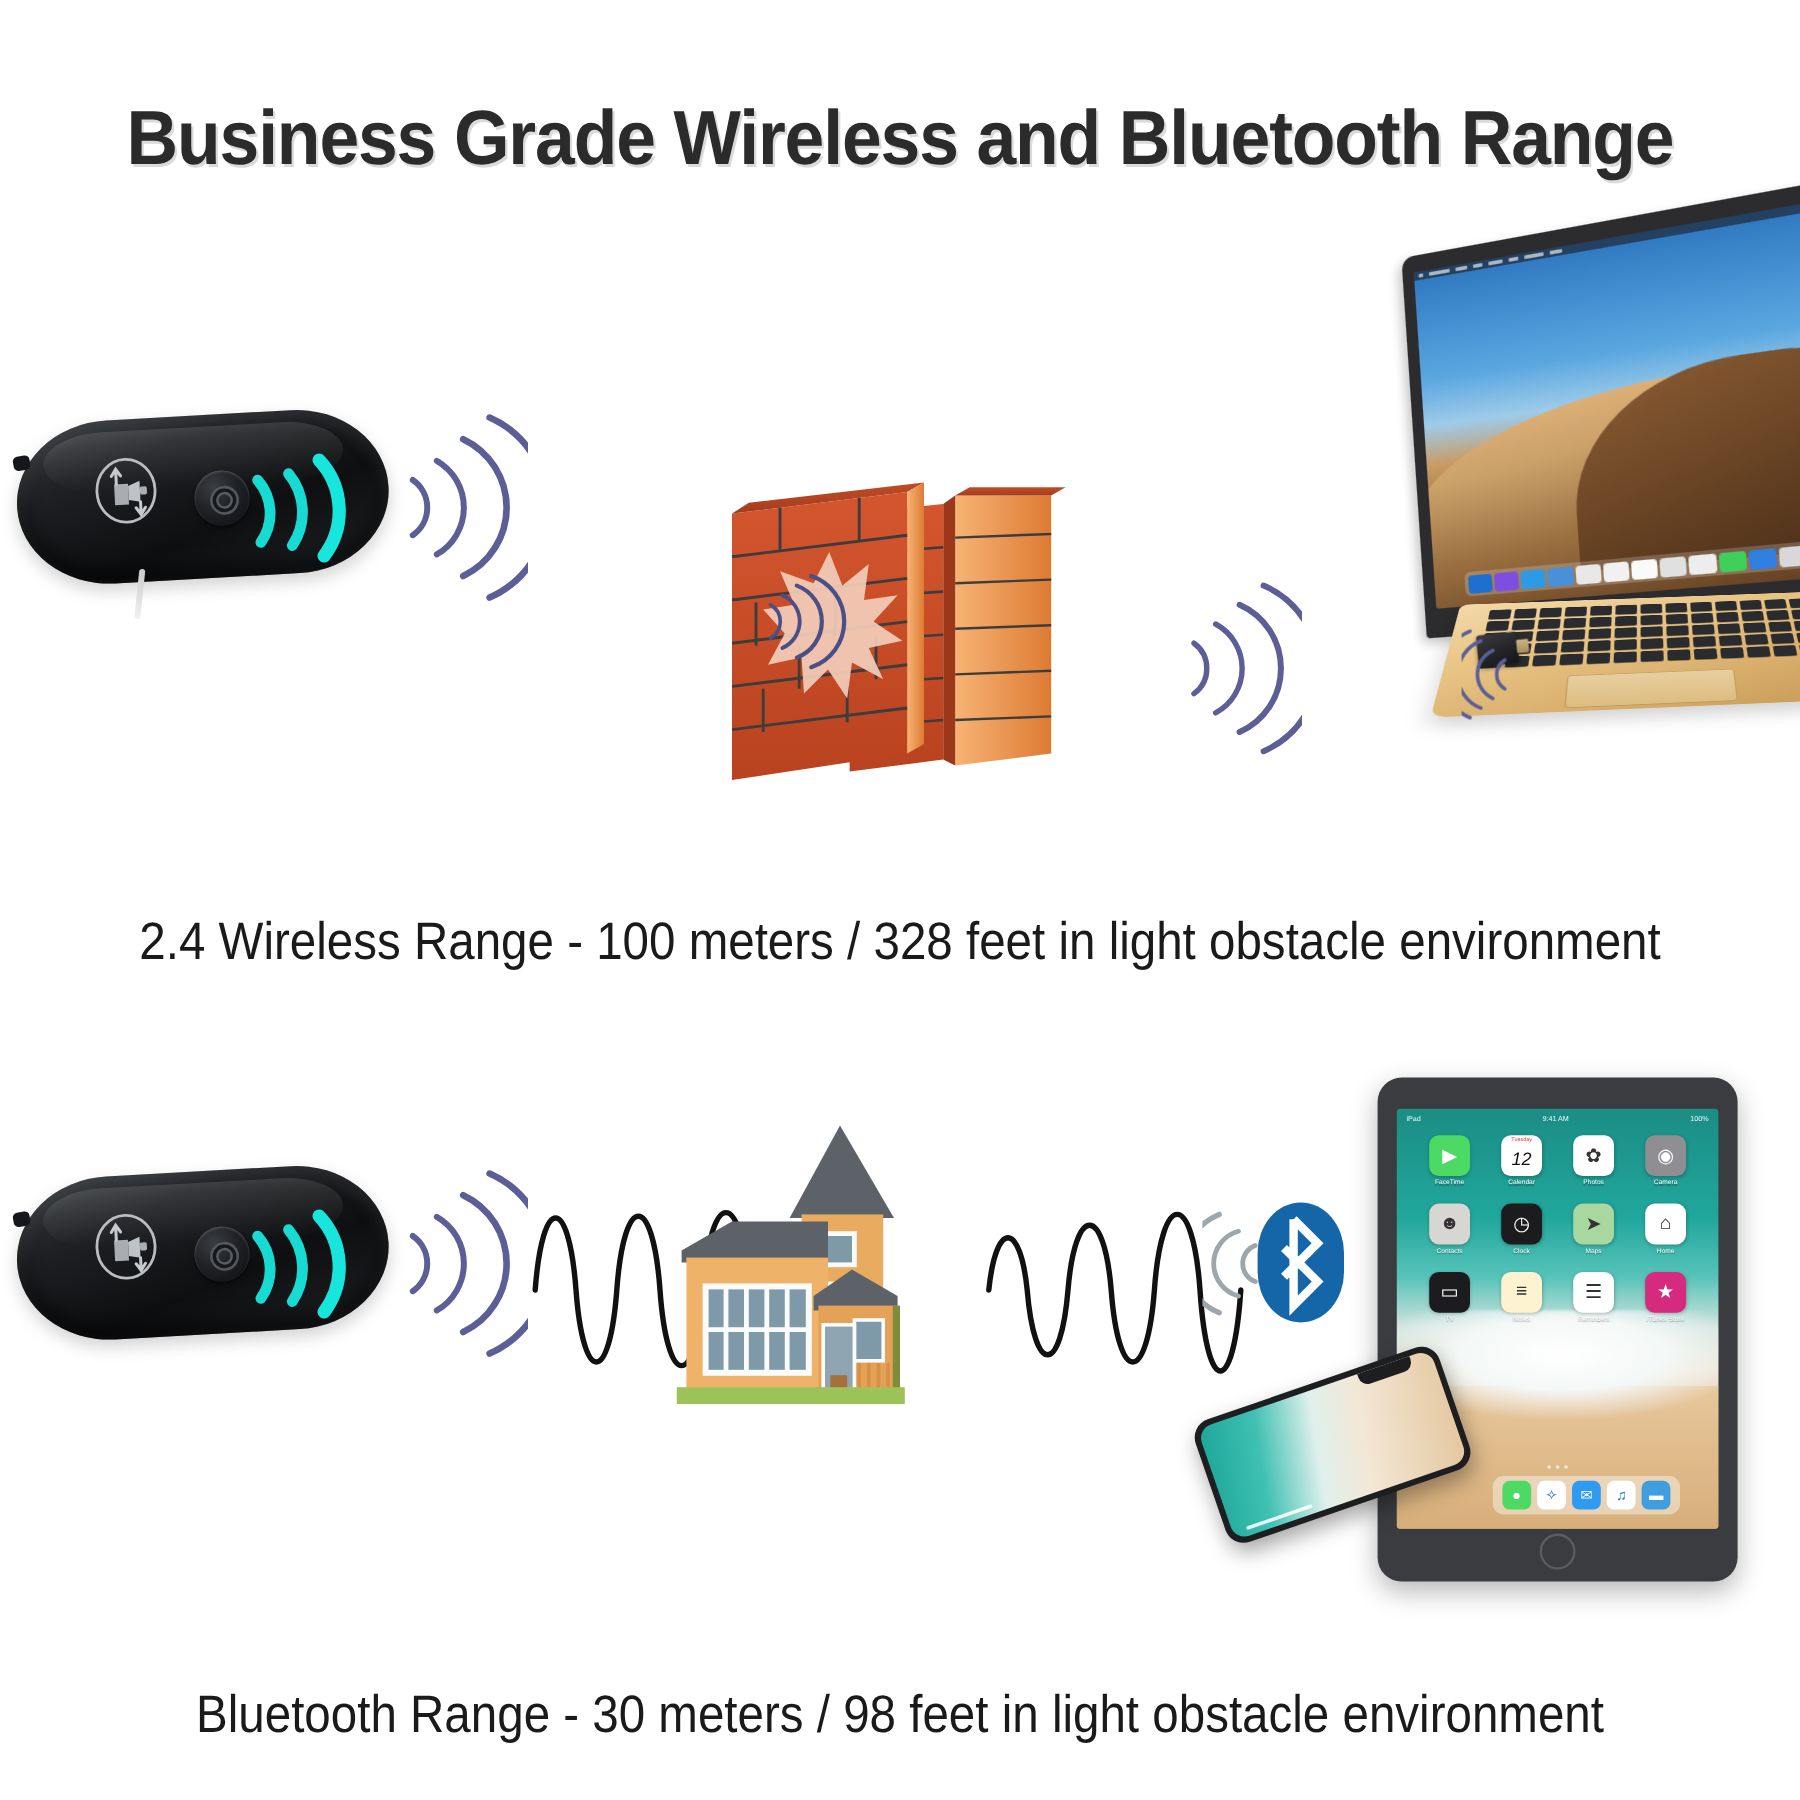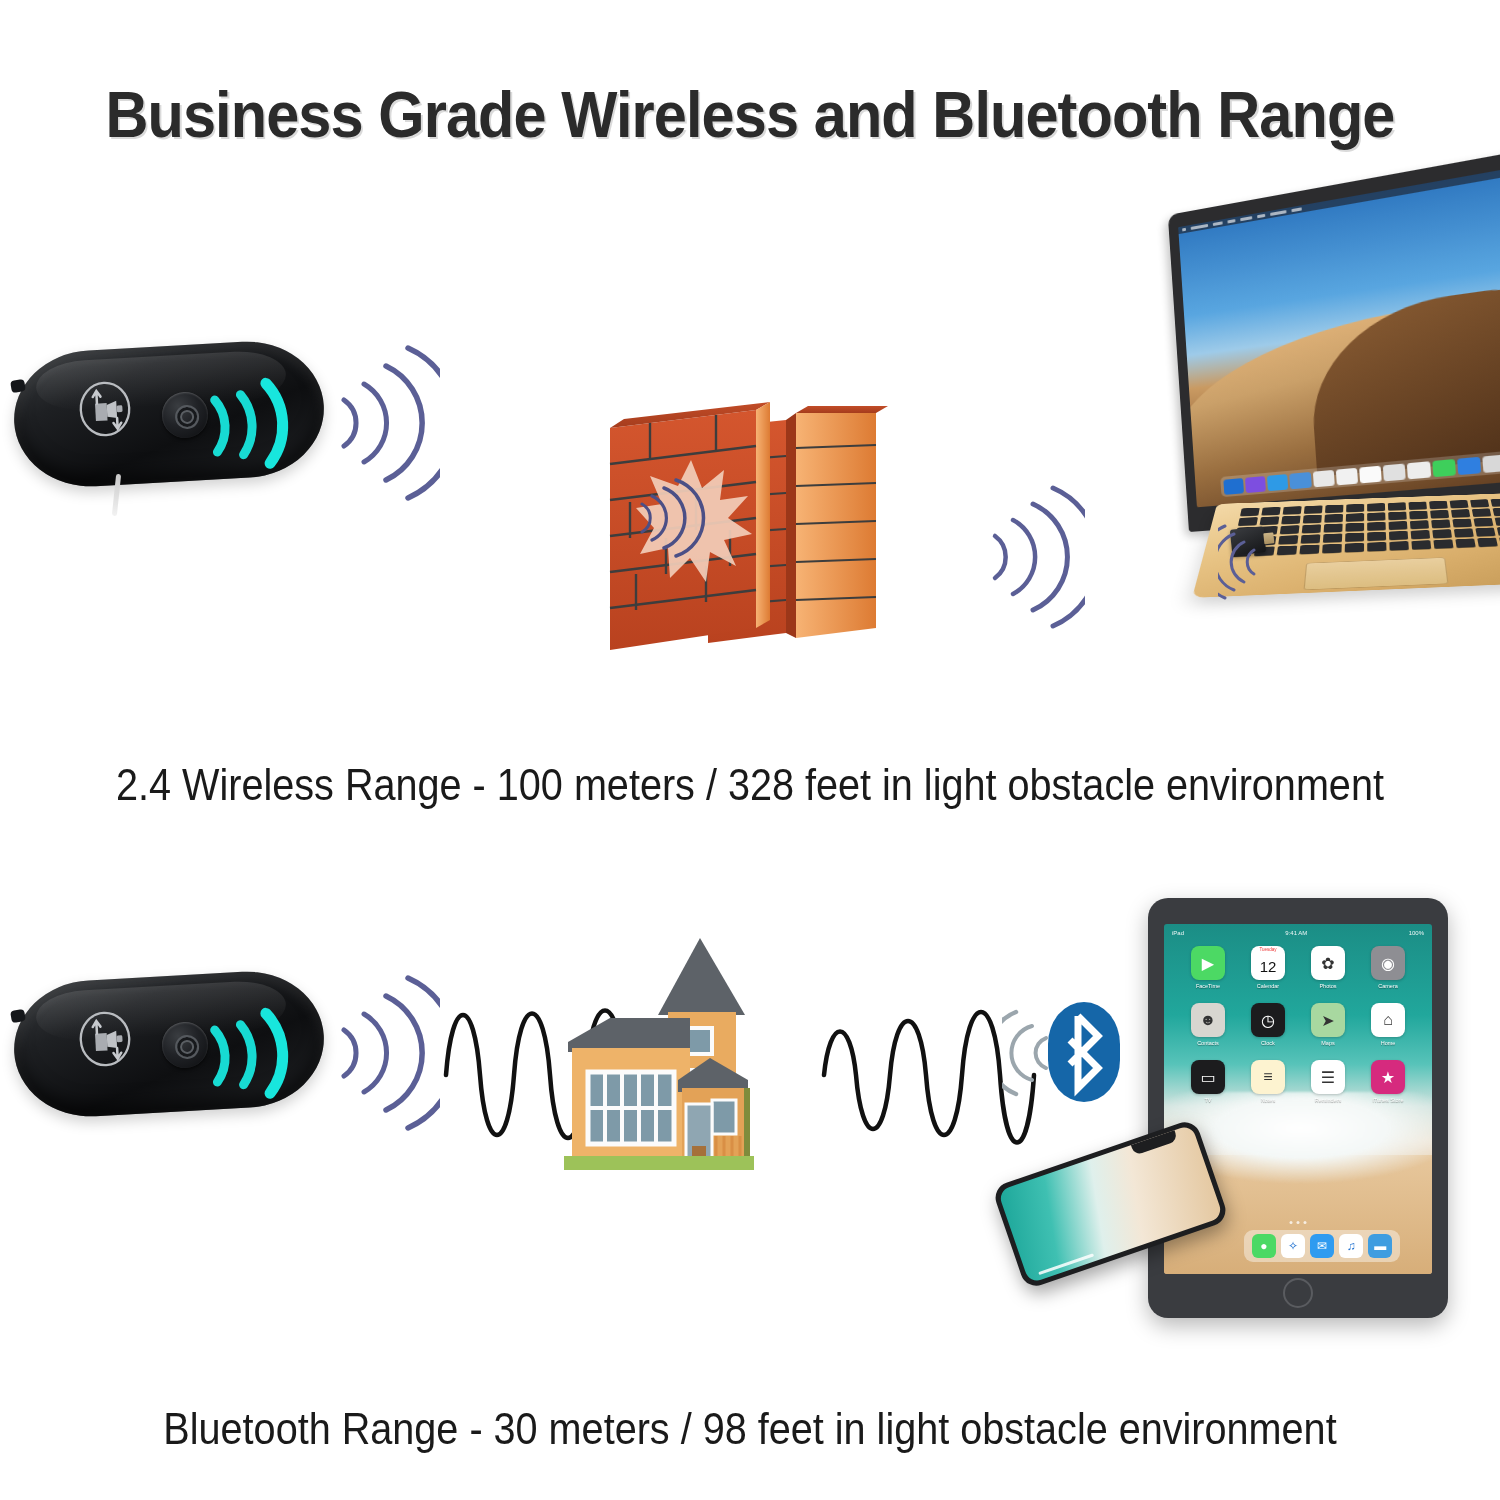--- a/index.html
+++ b/index.html
@@ -572,21 +572,21 @@
 
       <div class="pad-grid" id="pad-grid">
           <div class="app">
             <div class="ic" style="background: rgb(76, 217, 100);">▶</div>
             <div class="lb">FaceTime</div>
           </div>
           <div class="app">
             <div class="ic" style="background: rgb(255, 255, 255);">
               <div style="position:absolute;inset:0;display:flex;flex-direction:column;">
                 <div style="font-size:4.5px;color:#e33;text-align:center;line-height:7px;">Tuesday</div>
-                <div style="flex:1;color:#111;font-size:15px;display:flex;align-items:center;justify-content:center;">12</div>
+                <div style="flex:1;color:#111;font-size:15px;display:flex;align-items:center;justify-content:center;font-style:italic;">12</div>
               </div>
             </div>
             <div class="lb">Calendar</div>
           </div>
           <div class="app">
             <div class="ic" style="background: rgb(255, 255, 255); color: rgb(51, 51, 51);">✿</div>
             <div class="lb">Photos</div>
           </div>
           <div class="app">
             <div class="ic" style="background: rgb(142, 142, 147);">◉</div>

